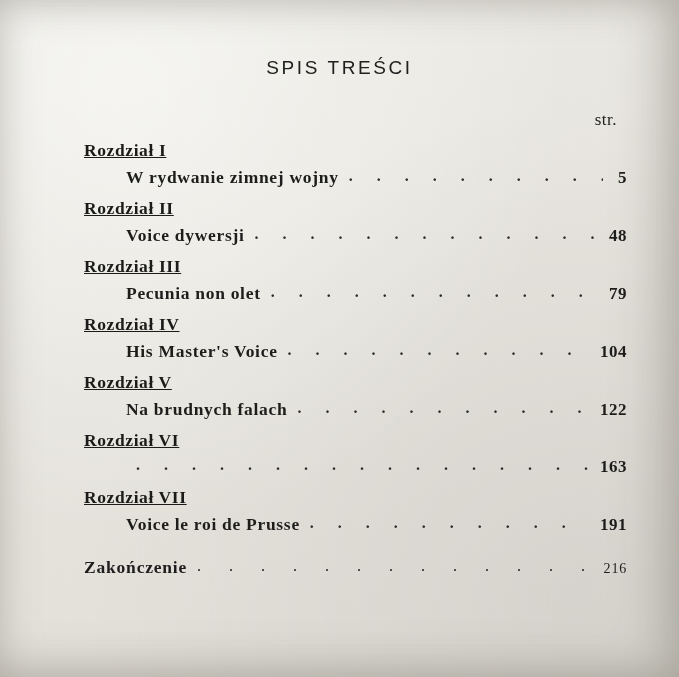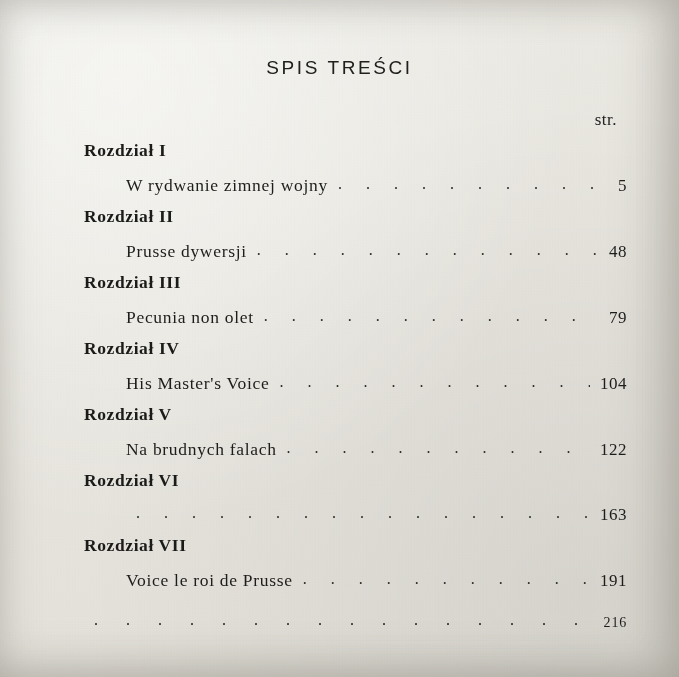--- a/index.html
+++ b/index.html
@@ -56,31 +56,33 @@
     top: 140px;
     left: 84px;
     right: 52px;
   }
   .chapter {
     font-weight: bold;
     font-size: 17.5px;
     letter-spacing: 0.6px;
     margin-top: 10px;
     color: #1b1b1a;
+    text-decoration: underline;
   }
   .chapter:first-child {
     margin-top: 0;
   }
   .entry {
     display: flex;
     align-items: baseline;
-    margin-top: 14px;
+    margin-top: 6px;
     padding-left: 42px;
     font-size: 17.5px;
     letter-spacing: 0.7px;
+    font-weight: bold;
   }
   .entry .etitle {
     white-space: nowrap;
     color: #1d1d1c;
   }
   .entry .leaders {
     flex: 1 1 auto;
     margin: 0 10px;
     overflow: hidden;
     white-space: nowrap;
@@ -156,21 +158,21 @@
 
     <div class="chapter">Rozdział I</div>
     <div class="entry">
       <span class="etitle">W rydwanie zimnej wojny</span>
       <span class="leaders">. . . . . . . . . . . . . . . . . . . . . . . . . . . . . .</span>
       <span class="pageno">5</span>
     </div>
 
     <div class="chapter">Rozdział II</div>
     <div class="entry">
-      <span class="etitle">Prusse dywersji</span>
+      <span class="etitle">Voice dywersji</span>
       <span class="leaders">. . . . . . . . . . . . . . . . . . . . . . . . . . . . . .</span>
       <span class="pageno">48</span>
     </div>
 
     <div class="chapter">Rozdział III</div>
     <div class="entry">
       <span class="etitle">Pecunia non olet</span>
       <span class="leaders">. . . . . . . . . . . . . . . . . . . . . . . . . . . . . .</span>
       <span class="pageno">79</span>
     </div>
@@ -196,20 +198,21 @@
     </div>
 
     <div class="chapter">Rozdział VII</div>
     <div class="entry">
       <span class="etitle">Voice le roi de Prusse</span>
       <span class="leaders">. . . . . . . . . . . . . . . . . . . . . . . . . . . . . .</span>
       <span class="pageno">191</span>
     </div>
 
     <div class="final">
+      <span class="etitle">Zakończenie</span>
       <span class="leaders">. . . . . . . . . . . . . . . . . . . . . . . . . . . . . .</span>
       <span class="pageno">216</span>
     </div>
 
   </div>
 
 
   <div class="edge-shadow"></div>
 </div>
 

